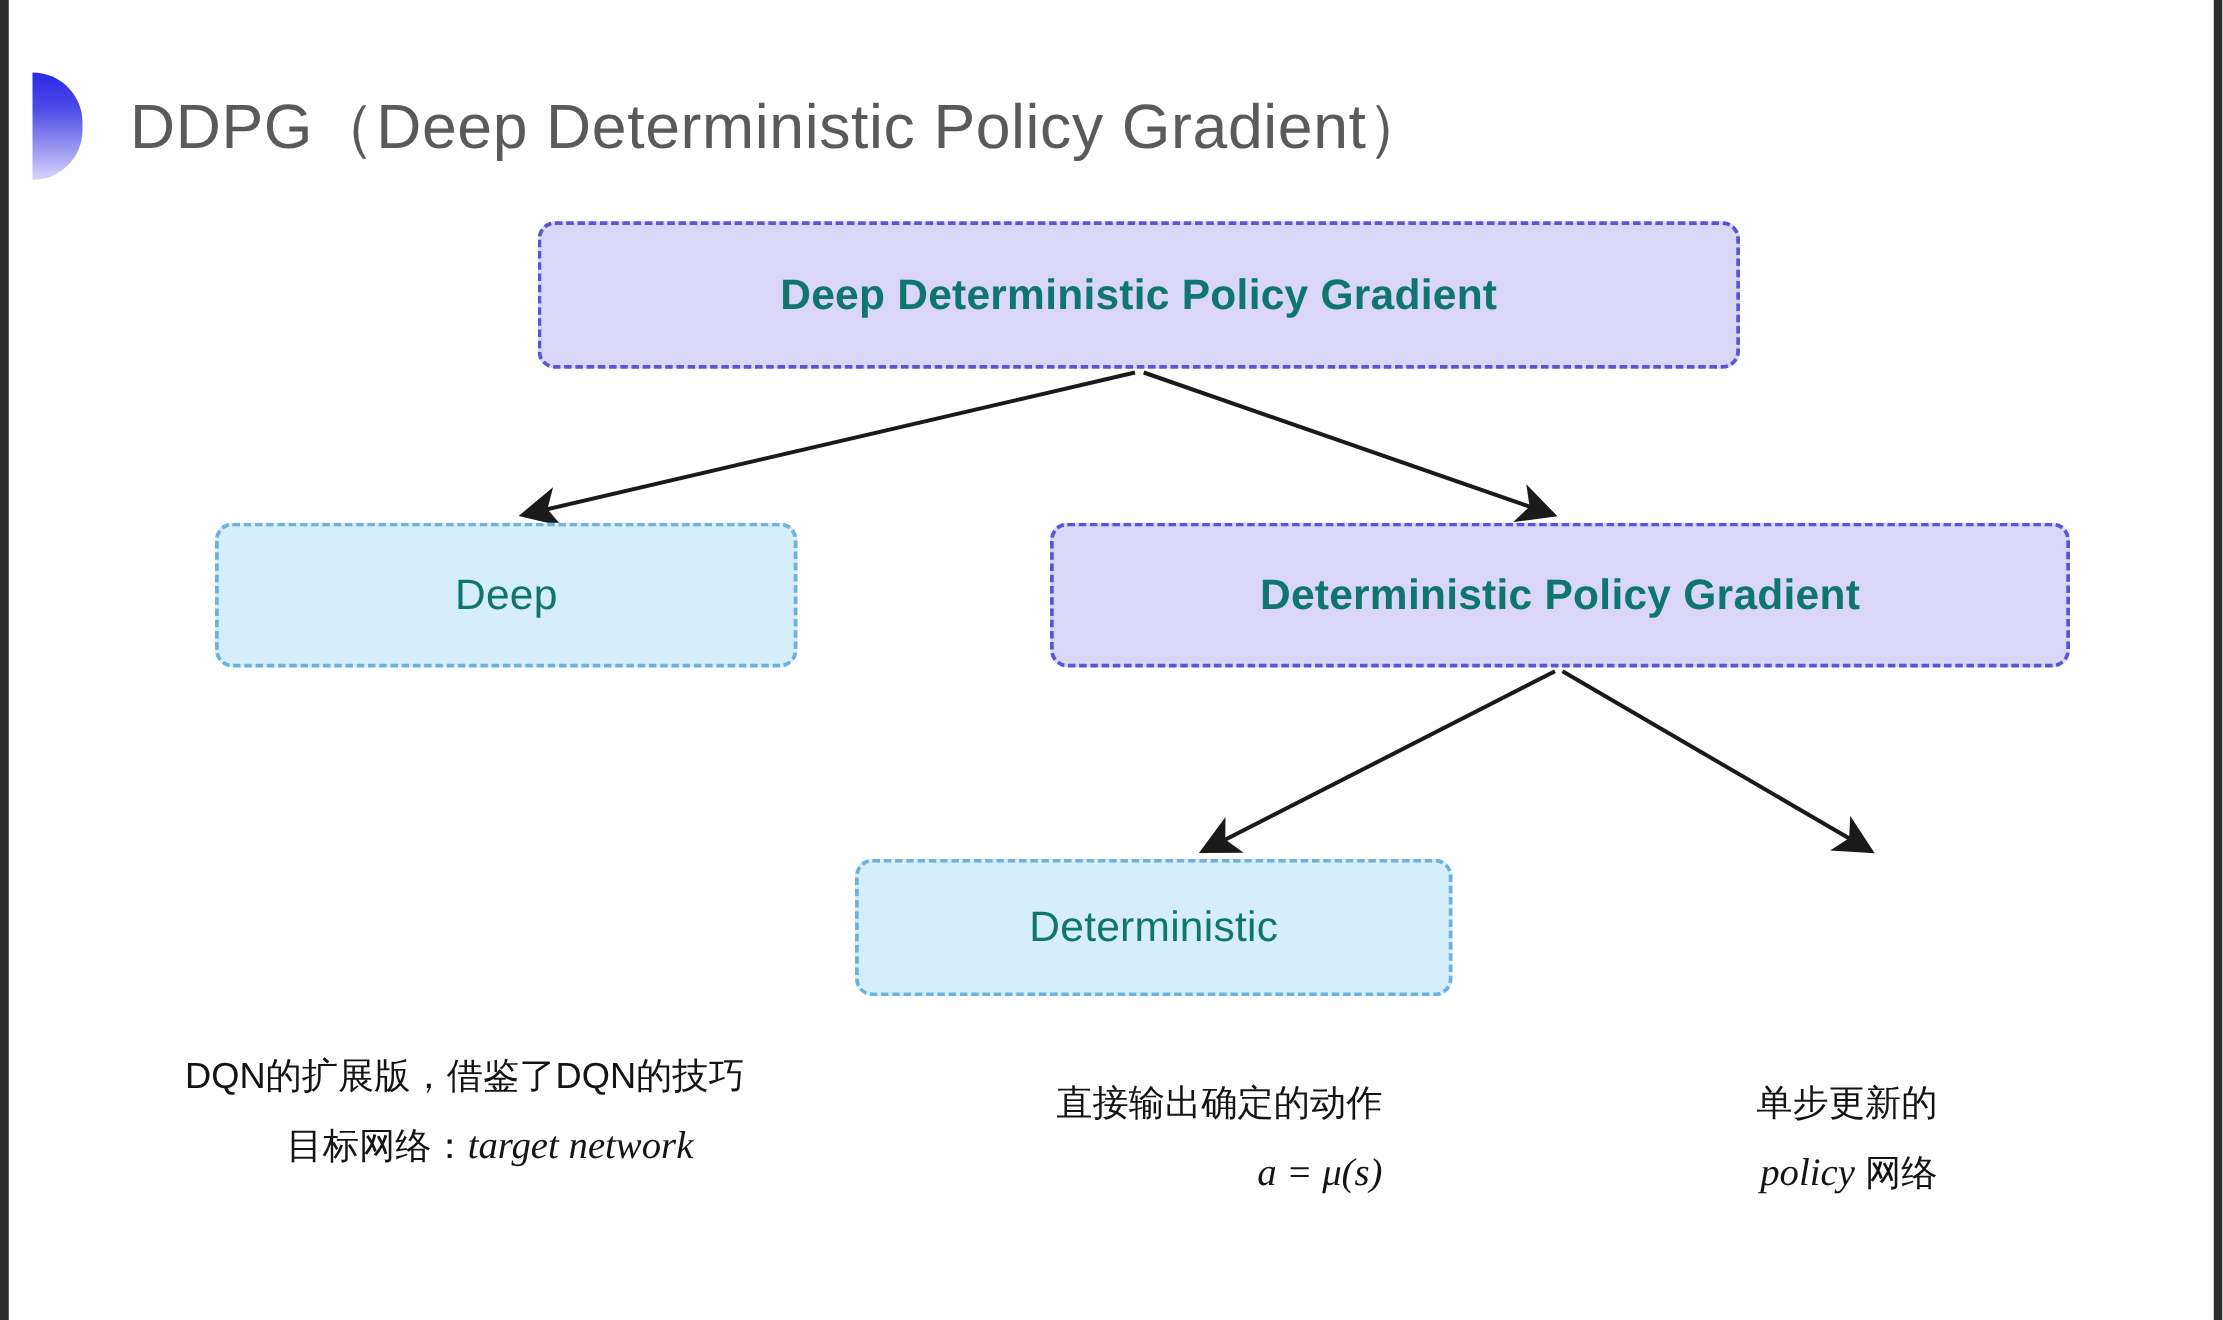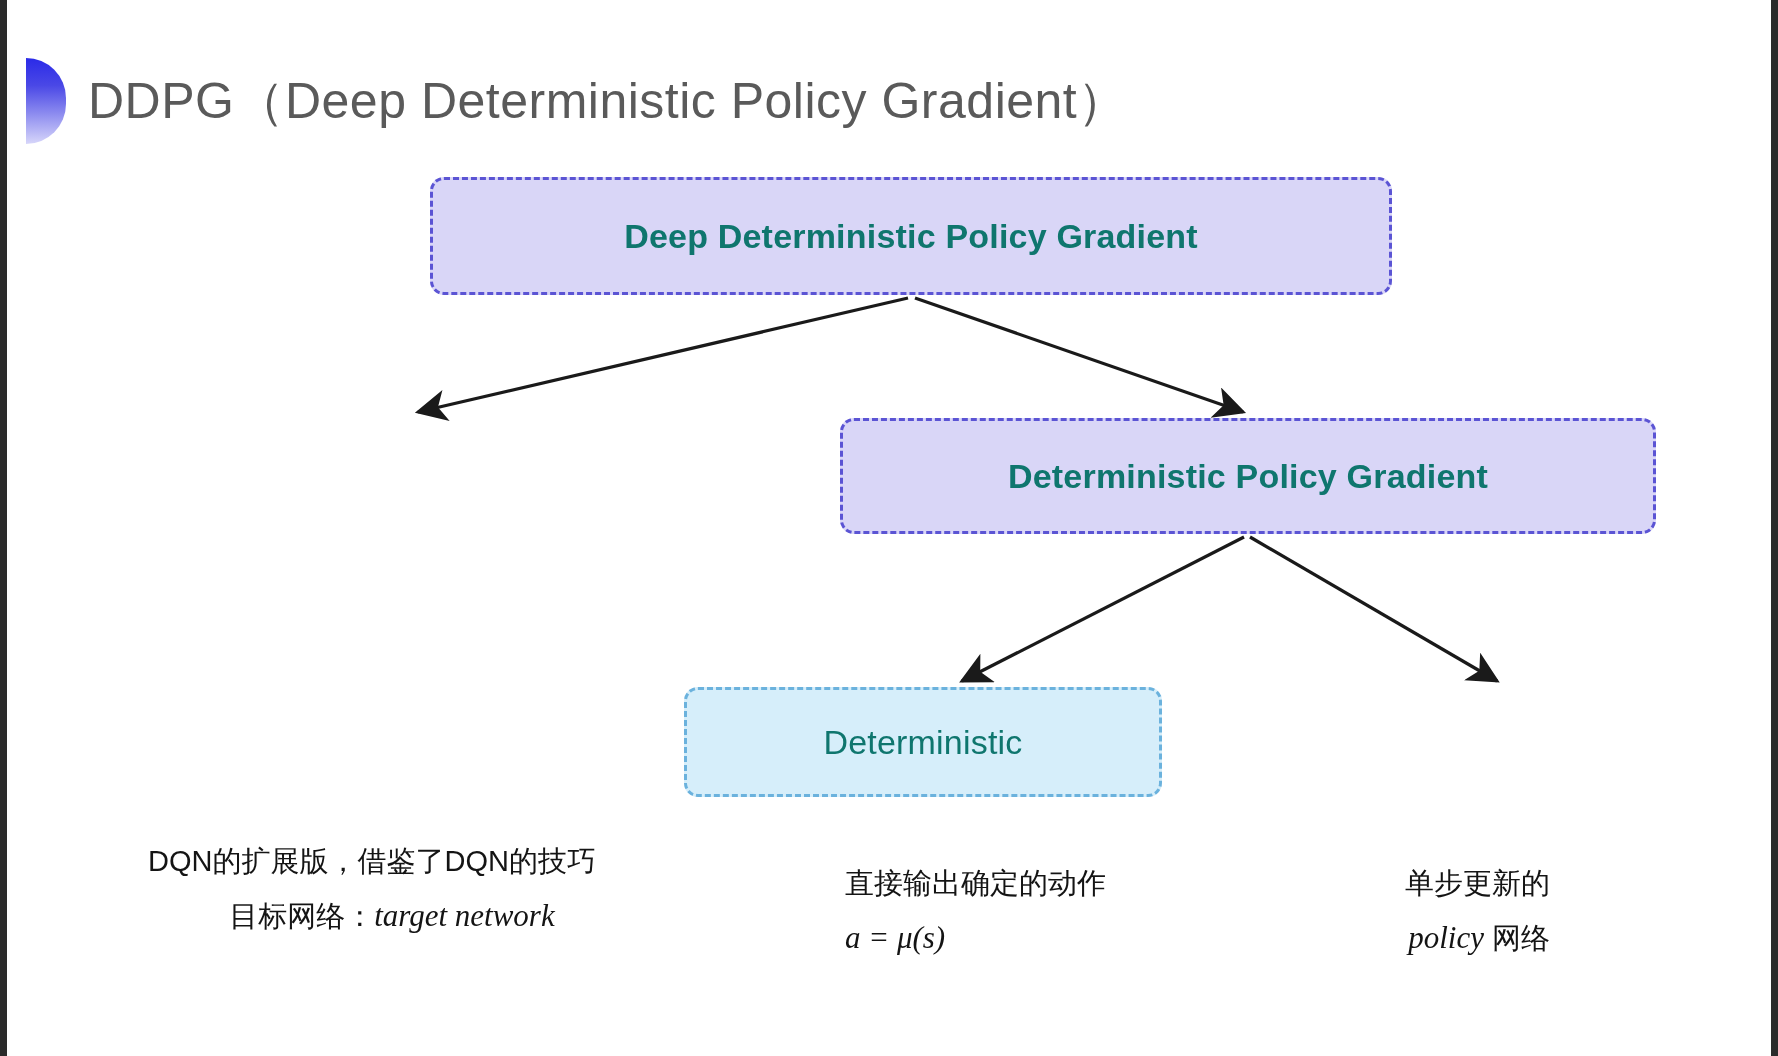--- a/index.html
+++ b/index.html
@@ -44,21 +44,21 @@
   }
   #title-bullet {
     width: 40px;
     height: 86px;
     margin-left: 26px;
     border-top-right-radius: 43px 43px;
     border-bottom-right-radius: 43px 43px;
     background: linear-gradient(to bottom, #2a2ae8 0%, #4a48e6 32%, #8b8aef 64%, #d7d6fa 100%);
   }
   #title-text {
-    margin-left: 22px;
+    margin-left: 38px;
     font-size: 50px;
     font-weight: 400;
     color: #5a5a5a;
     letter-spacing: 0.5px;
     white-space: nowrap;
   }
 
   
   .node {
     position: absolute;
@@ -109,21 +109,21 @@
     white-space: nowrap;
   }
   .annotation .ln { display: block; }
   .annotation .mi {
     font-family: "Liberation Serif", "DejaVu Serif", serif;
     font-style: italic;
     font-size: 31px;
   }
   #ann-left   { left: 148px; top: 836px; text-align: center; }
   #ann-left .ln.indent { padding-left: 40px; }
-  #ann-mid    { left: 845px; top: 858px; text-align: left; }
+  #ann-mid    { left: 845px; top: 858px; text-align: right; }
   #ann-right  { left: 1405px; top: 858px; text-align: right; }
 </style>
 </head>
 <body>
 
 <div id="slide">
 
   <div class="frame-edge left"></div>
   <div class="frame-edge right"></div>
 
@@ -143,20 +143,21 @@
 
     <line x1="915" y1="298" x2="1243" y2="412" stroke="#1a1a1a" stroke-width="3.2" marker-end="url(#arrowhead)"></line>
 
     <line x1="1244" y1="537" x2="962" y2="681" stroke="#1a1a1a" stroke-width="3.2" marker-end="url(#arrowhead)"></line>
 
     <line x1="1250" y1="537" x2="1497" y2="681" stroke="#1a1a1a" stroke-width="3.2" marker-end="url(#arrowhead)"></line>
   </svg>
 
   <div id="node-root" class="node purple">Deep Deterministic Policy Gradient</div>
 
+  <div id="node-deep" class="node blue">Deep</div>
 
   <div id="node-dpg" class="node purple">Deterministic Policy Gradient</div>
 
   <div id="node-det" class="node blue">Deterministic</div>
 
 
   <div id="ann-left" class="annotation">
     <span class="ln">DQN的扩展版，借鉴了DQN的技巧</span>
     <span class="ln indent"><span>目标网络：</span><span class="mi">target network</span></span>
   </div>

